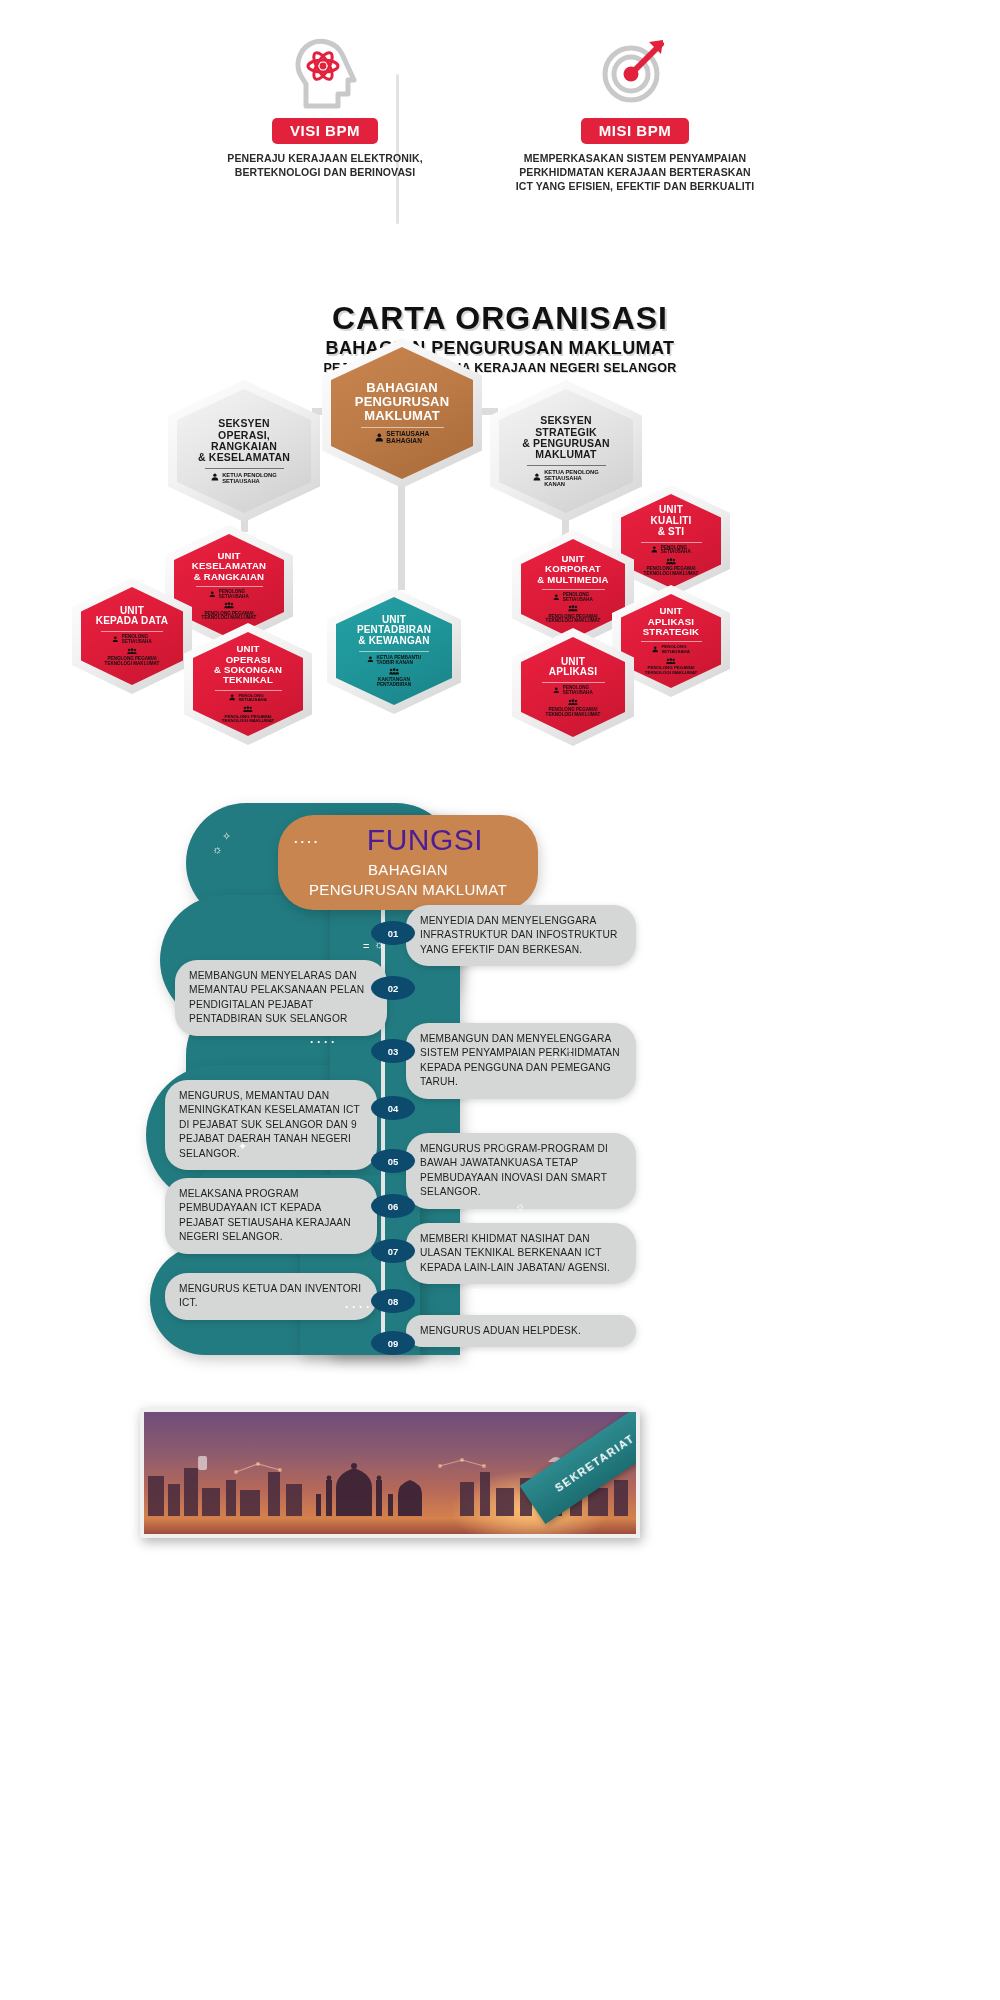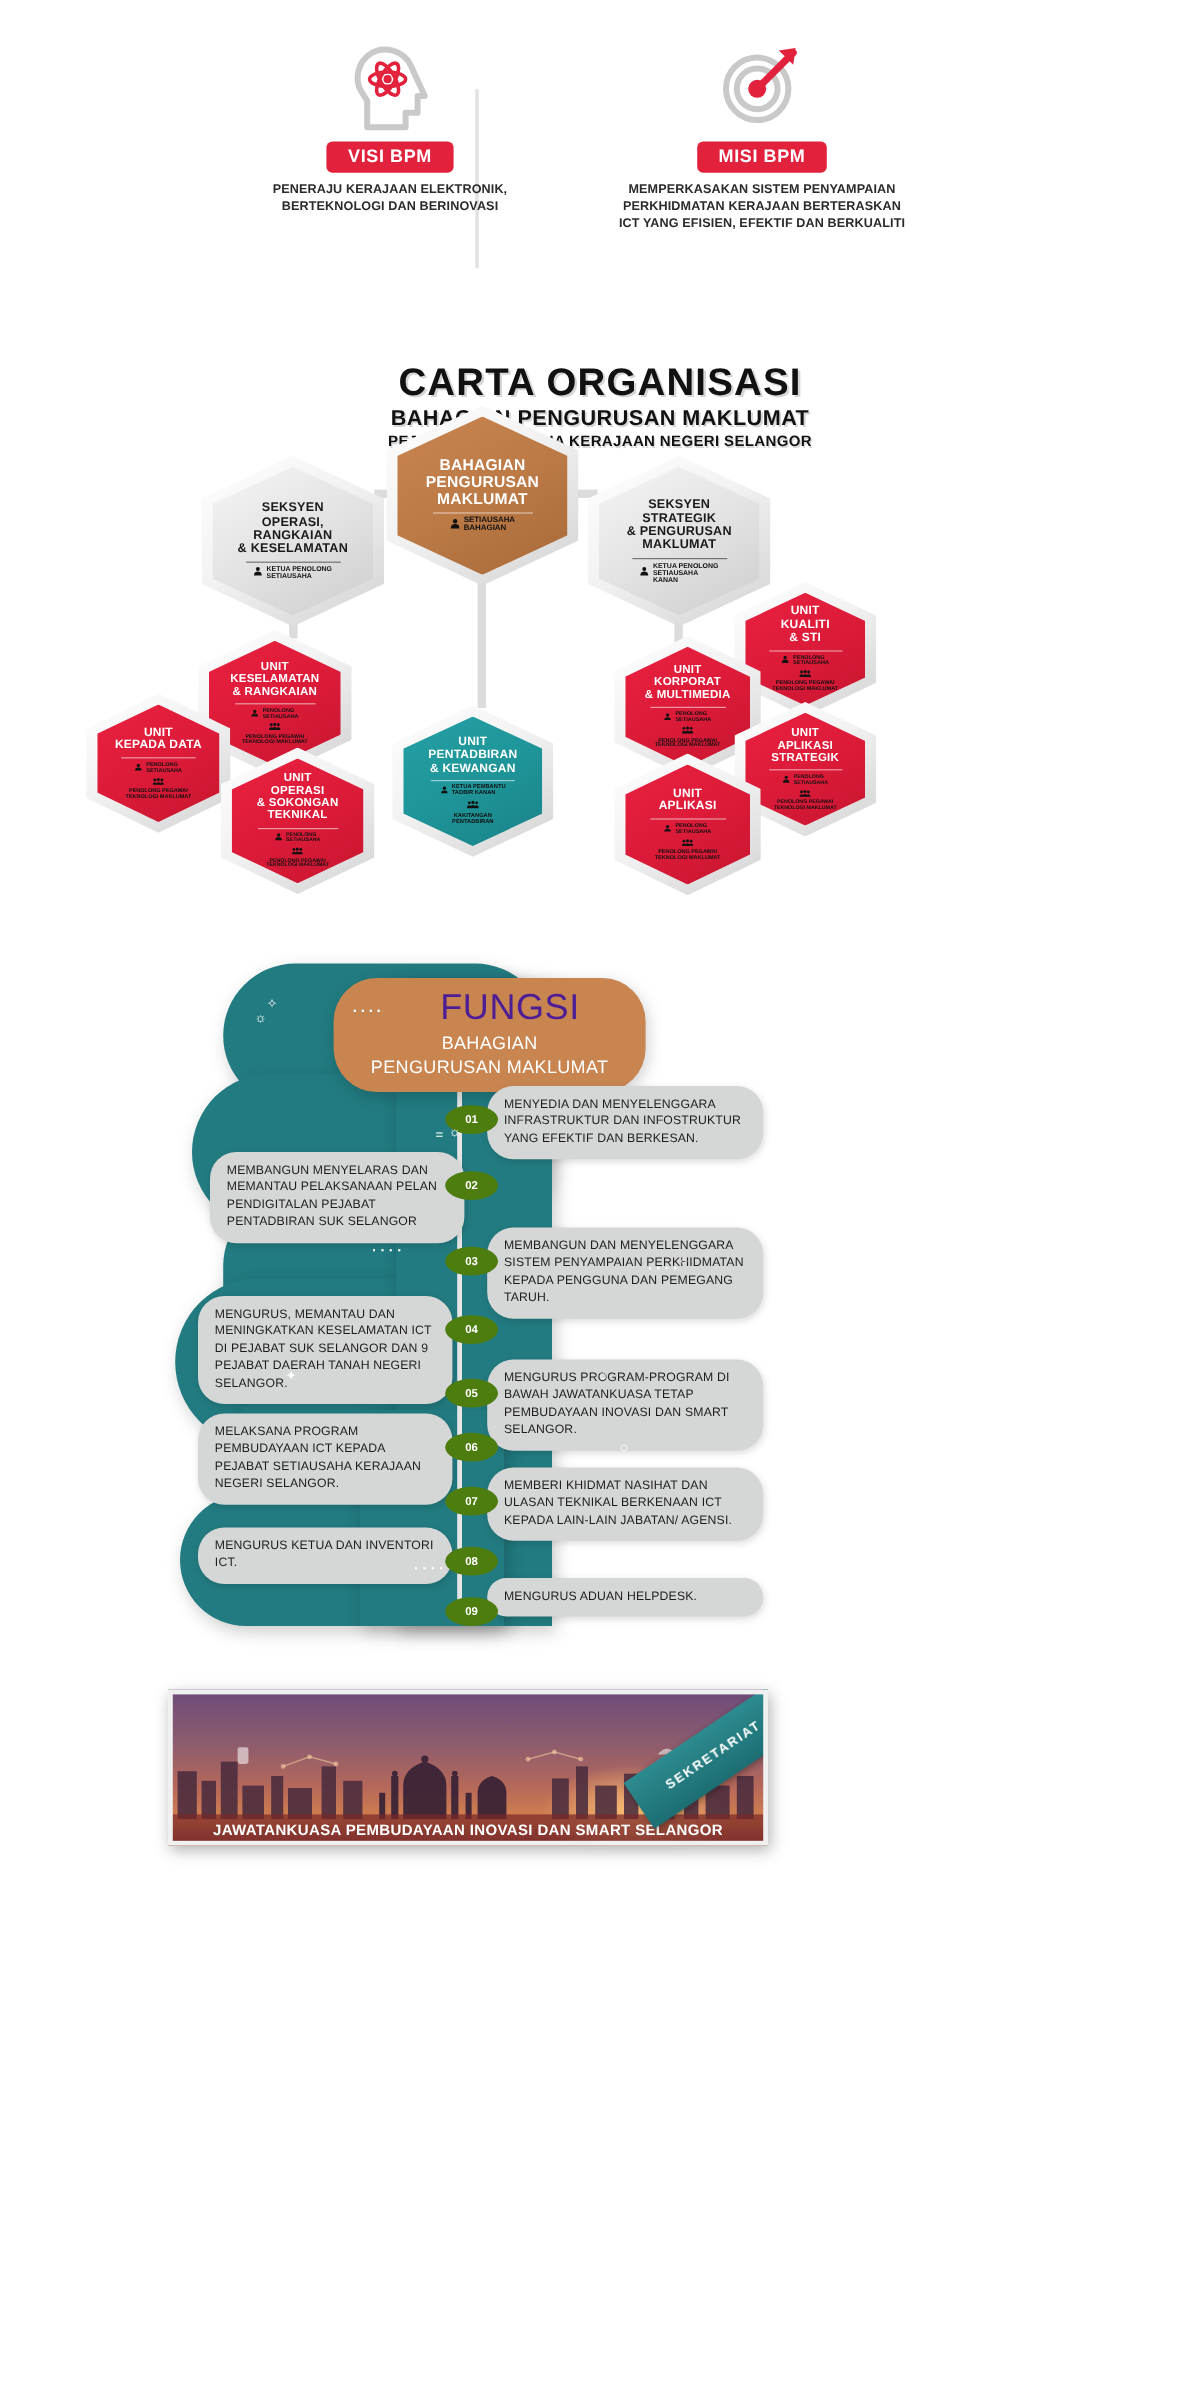--- a/index.html
+++ b/index.html
@@ -105,21 +105,21 @@
 
   .fitem { position: absolute; }
   .fbubble {
     position: absolute; background: #d5d6d6; border-radius: 22px;
     padding: 9px 14px; font-size: 10.2px; line-height: 1.42;
     color: #1d1d1d; letter-spacing: .15px;
     filter: drop-shadow(1px 2px 3px rgba(0,0,0,.14));
   }
   .fnum {
     position: absolute; width: 44px; height: 24px; border-radius: 50%;
-    background: #4d7c0f; color: #fff; font-size: 9.5px; font-weight: bold;
+    background: #0c4a6e; color: #fff; font-size: 9.5px; font-weight: bold;
     display: flex; align-items: center; justify-content: center;
   }
   .spark { position: absolute; color: #eaeaea; font-size: 11px; }
   .spark-w { position: absolute; color: #ffffff; font-size: 11px; }
   .dotrow { position: absolute; color: #fff; letter-spacing: 3px; font-size: 12px; font-weight: bold; }
 
   
   .banner {
     position: absolute; left: 140px; top: 1408px; width: 500px; height: 130px;
     background: linear-gradient(180deg,#6d4b7a 0%, #8d5c6e 35%, #b5685a 62%, #d4814c 85%, #8c3f38 100%);
@@ -710,18 +710,17 @@
           <circle cx="140" cy="16" r="2"></circle>
         <circle cx="300" cy="12" r="2"></circle>
           <circle cx="322" cy="6" r="2"></circle>
           <circle cx="344" cy="12" r="2"></circle>
       </g>
       <g fill="#ffffff" opacity=".55">
         <rect x="58" y="2" width="9" height="14" rx="2"></rect>
         <path d="M410 6 q6 -6 12 0 q6 -5 10 2 h-24 z"></path>
       </g>
     </svg>
-    <div class="banner-label">JAWATANKUASA PEMBUDAYAAN INOVASI DAN SMART SELANGOR</div>
     <div class="ribbon">SEKRETARIAT</div>
   </div>
   <div class="banner-frame"></div>
 
 </div>
 
 </body></html>

